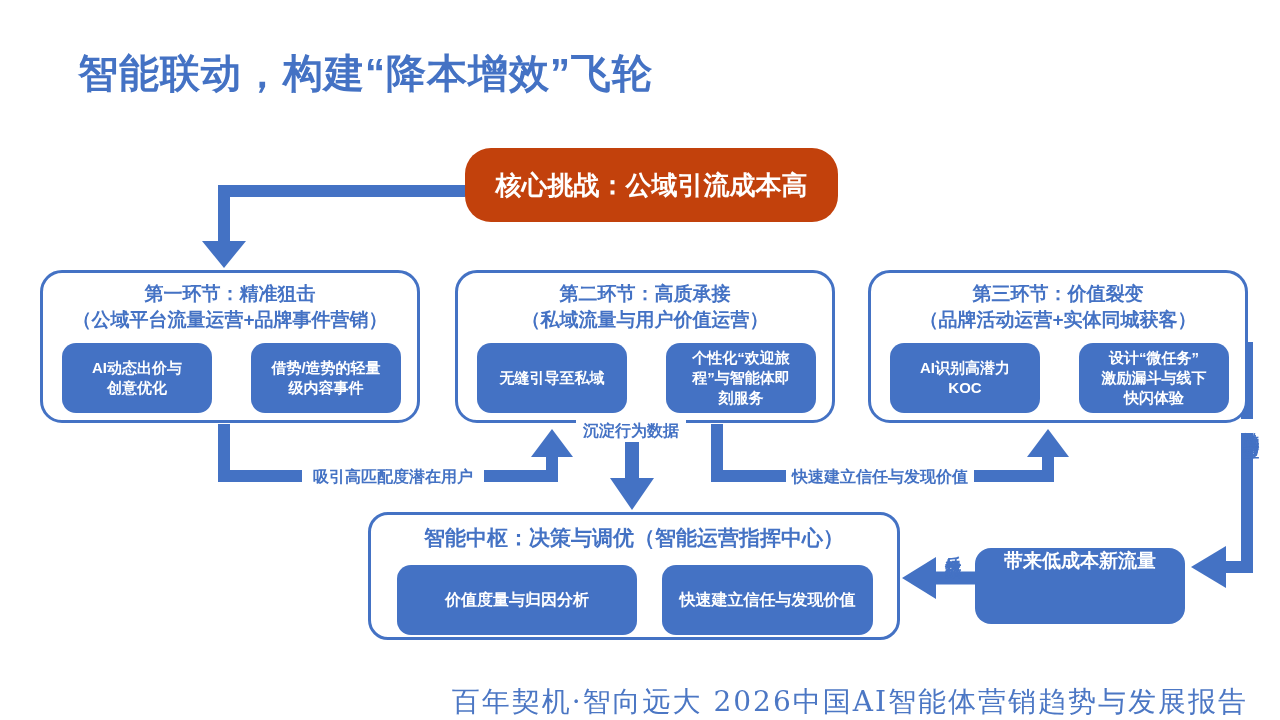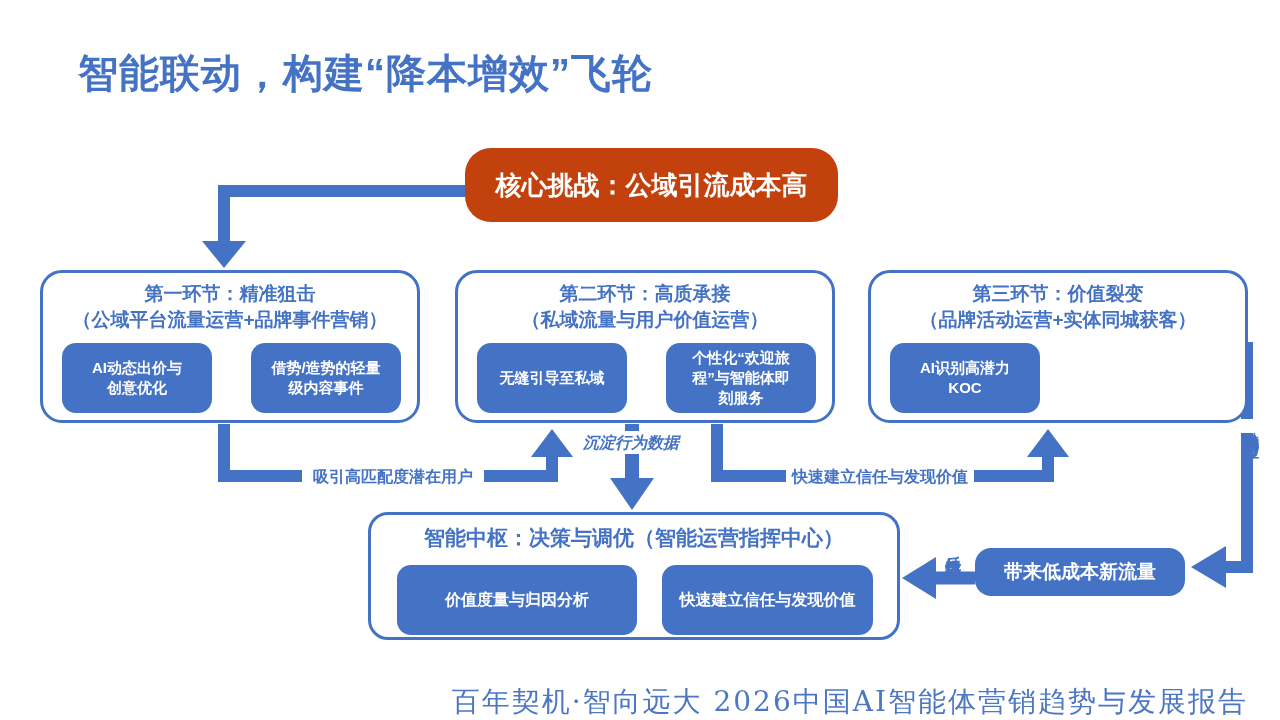--- a/index.html
+++ b/index.html
@@ -28,29 +28,29 @@
   .chip-left{left:19px;} .chip-right{right:16px;}
 
   .hub{position:absolute;left:368px;top:512px;width:532px;height:128px;background:#fff;
        border:3px solid #4472C4;border-radius:20px;box-sizing:border-box;z-index:2;}
   .hub-title{margin-top:9px;text-align:center;color:#4472C4;font-weight:700;font-size:21px;}
   .hub-chip{position:absolute;top:50px;height:70px;background:#4472C4;border-radius:14px;color:#fff;
             font-size:16px;font-weight:600;display:flex;align-items:center;justify-content:center;text-align:center;}
   .hub-chip-left{left:26px;width:240px;}
   .hub-chip-right{left:291px;width:211px;}
 
-  .traffic-box{position:absolute;left:975px;top:548px;width:210px;height:48px;background:#4472C4;
-               border-radius:16px;display:flex;align-items:center;justify-content:center;
+  .traffic-box{position:absolute;left:975px;top:548px;width:210px;height:76px;background:#4472C4;
+               border-radius:16px;display:flex;align-items:flex-start;justify-content:center;
                color:#fff;font-size:19px;font-weight:700;z-index:2;}
 
   .flow-label{position:absolute;background:#ffffff;color:#4472C4;font-size:16px;font-weight:700;
               text-align:center;z-index:3;padding:2px 0;line-height:1.2;}
   .flow-label.vertical{writing-mode:vertical-rl;letter-spacing:2px;padding:0 1px;}
   .lbl-attract{left:302px;top:465px;width:182px;}
-  .lbl-behavior{left:576px;top:431px;width:110px;font-style:italic;}
+  .lbl-behavior{left:576px;top:419px;width:110px;}
   .lbl-trust{left:786px;top:465px;width:188px;}
   .lbl-incentivize{left:1241px;top:419px;}
   .lbl-feedback{left:943px;top:543px;}
 
   .footer{position:absolute;right:32px;top:683px;font-family:"DejaVu Serif",serif;font-size:28px;
           color:#4C77C4;letter-spacing:2px;z-index:2;white-space:nowrap;}
 </style>
 </head>
 <body>
 
@@ -105,20 +105,23 @@
     <div class="chip chip-right">个性化“欢迎旅
 程”与智能体即
 刻服务</div>
   </div>
 
   <div class="stage stage-3 box-layer">
     <div class="stage-title">第三环节：价值裂变</div>
     <div class="stage-subtitle">（品牌活动运营+实体同城获客）</div>
     <div class="chip chip-left">AI识别高潜力
 KOC</div>
+    <div class="chip chip-right">设计“微任务”
+激励漏斗与线下
+快闪体验</div>
   </div>
 
   <div class="hub box-layer">
     <div class="hub-title">智能中枢：决策与调优（智能运营指挥中心）</div>
     <div class="hub-chip hub-chip-left">价值度量与归因分析</div>
     <div class="hub-chip hub-chip-right">快速建立信任与发现价值</div>
   </div>
 
   <div class="traffic-box box-layer">
     <span>带来低成本新流量</span>

